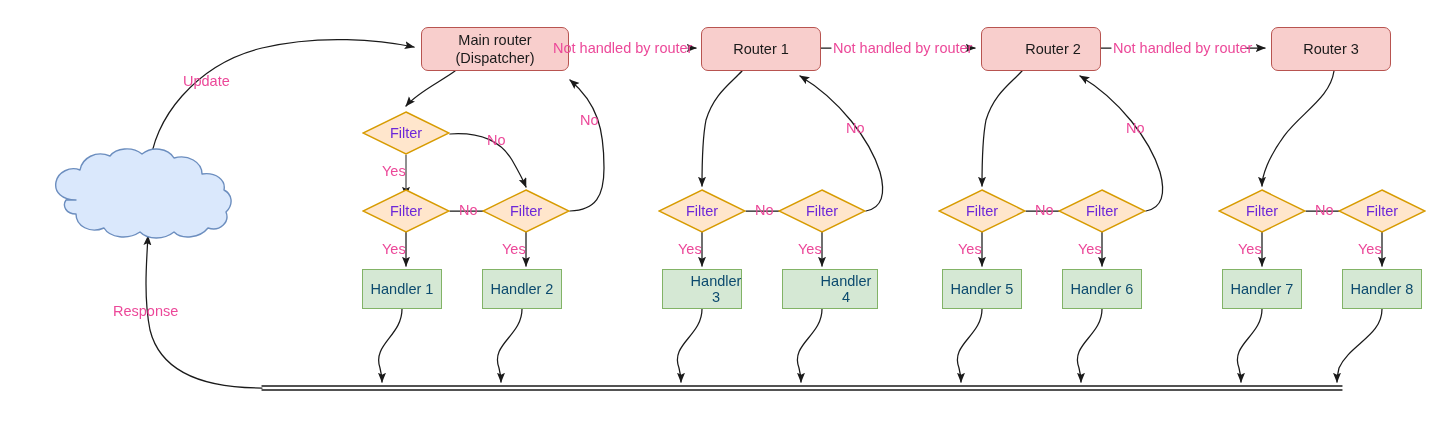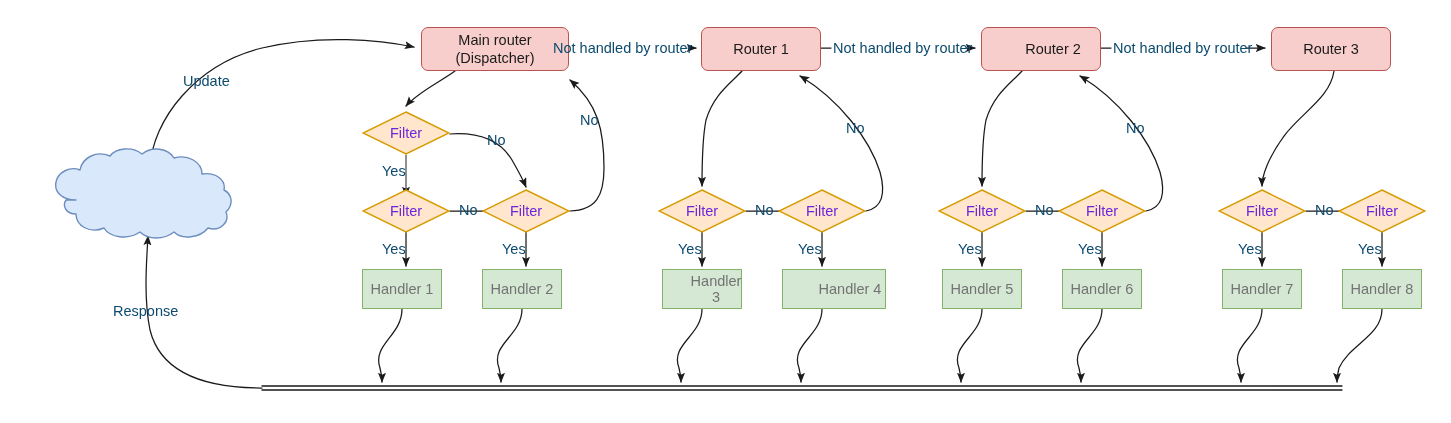--- a/index.html
+++ b/index.html
@@ -11,27 +11,27 @@
     overflow:hidden;
   }
   #edges{position:absolute;left:0;top:0;width:1451px;height:423px;}
   .node{position:absolute;box-sizing:border-box;display:flex;align-items:center;justify-content:center;text-align:center;}
   .router{
     background:#f8cecc;border:1px solid #b85450;border-radius:7px;
     color:#1a1a1a;font-size:14.5px;line-height:18px;
   }
   .handler{
     background:#d5e8d4;border:1px solid #82b366;
-    color:#737373;font-size:14.5px;
+    color:#0c4a6e;font-size:14.5px;
   }
   .filter{color:#6d28d9;font-size:14.5px;}
   .filter .dia{position:absolute;left:0;top:0;width:100%;height:100%;}
   .filter .lbl{position:relative;z-index:2;}
   .elabel{
-    position:absolute;color:#0c4a6e;font-size:14.5px;white-space:nowrap;
+    position:absolute;color:#ec4899;font-size:14.5px;white-space:nowrap;
     background:transparent;line-height:15px;
   }
   .cloudlabel{position:absolute;font-size:14.5px;color:#1a1a1a;white-space:nowrap;}
 </style>
 </head>
 <body>
 
 <div id="canvas">
 
   <svg id="edges" viewBox="0 0 1451 423" xmlns="http://www.w3.org/2000/svg">
@@ -181,21 +181,21 @@
 
   <div class="node handler" style="left:362px;top:269px;width:80px;height:40px;">
     <span>Handler 1</span>
   </div>
   <div class="node handler" style="left:482px;top:269px;width:80px;height:40px;">
     <span>Handler 2</span>
   </div>
   <div class="node handler" style="left:662px;top:269px;width:80px;height:40px;padding-left:28px;">
     <span>Handler 3</span>
   </div>
-  <div class="node handler" style="left:782px;top:269px;width:104px;height:40px;padding-left:32px;">
+  <div class="node handler" style="left:782px;top:269px;width:96px;height:40px;padding-left:32px;">
     <span>Handler 4</span>
   </div>
   <div class="node handler" style="left:942px;top:269px;width:80px;height:40px;">
     <span>Handler 5</span>
   </div>
   <div class="node handler" style="left:1062px;top:269px;width:80px;height:40px;">
     <span>Handler 6</span>
   </div>
   <div class="node handler" style="left:1222px;top:269px;width:80px;height:40px;">
     <span>Handler 7</span>

